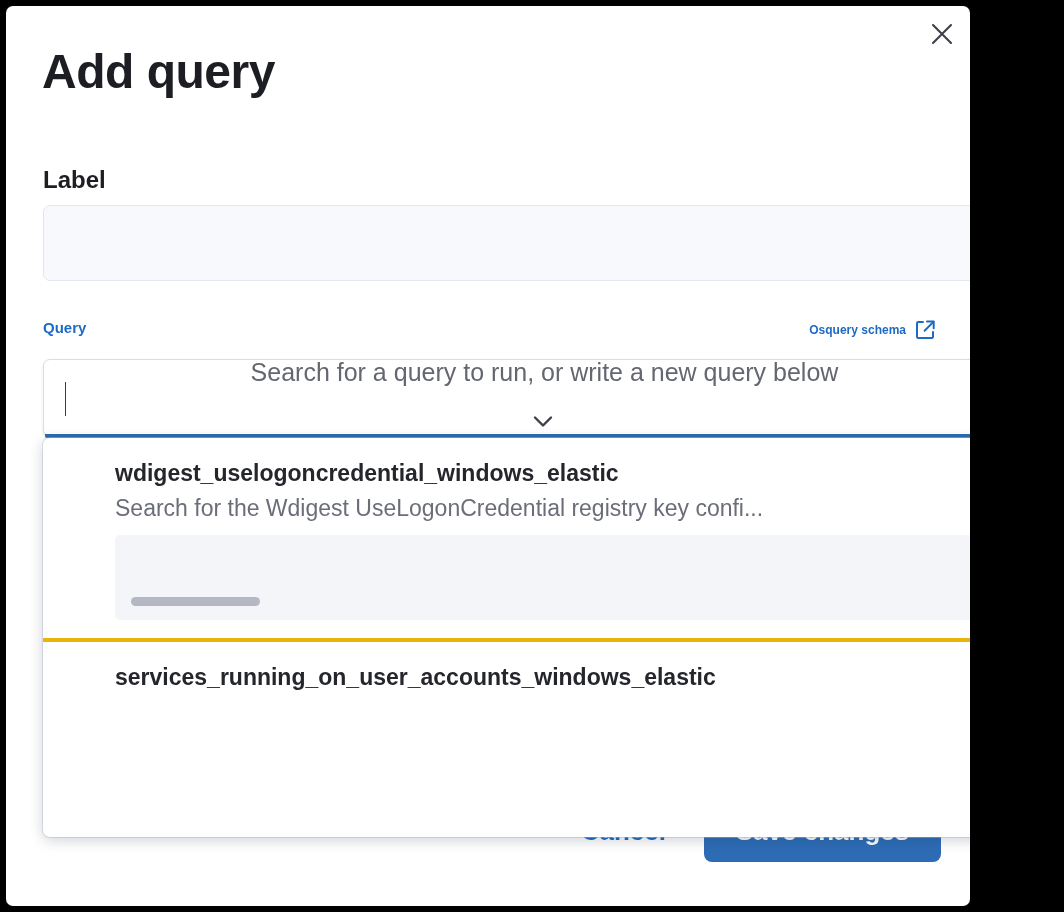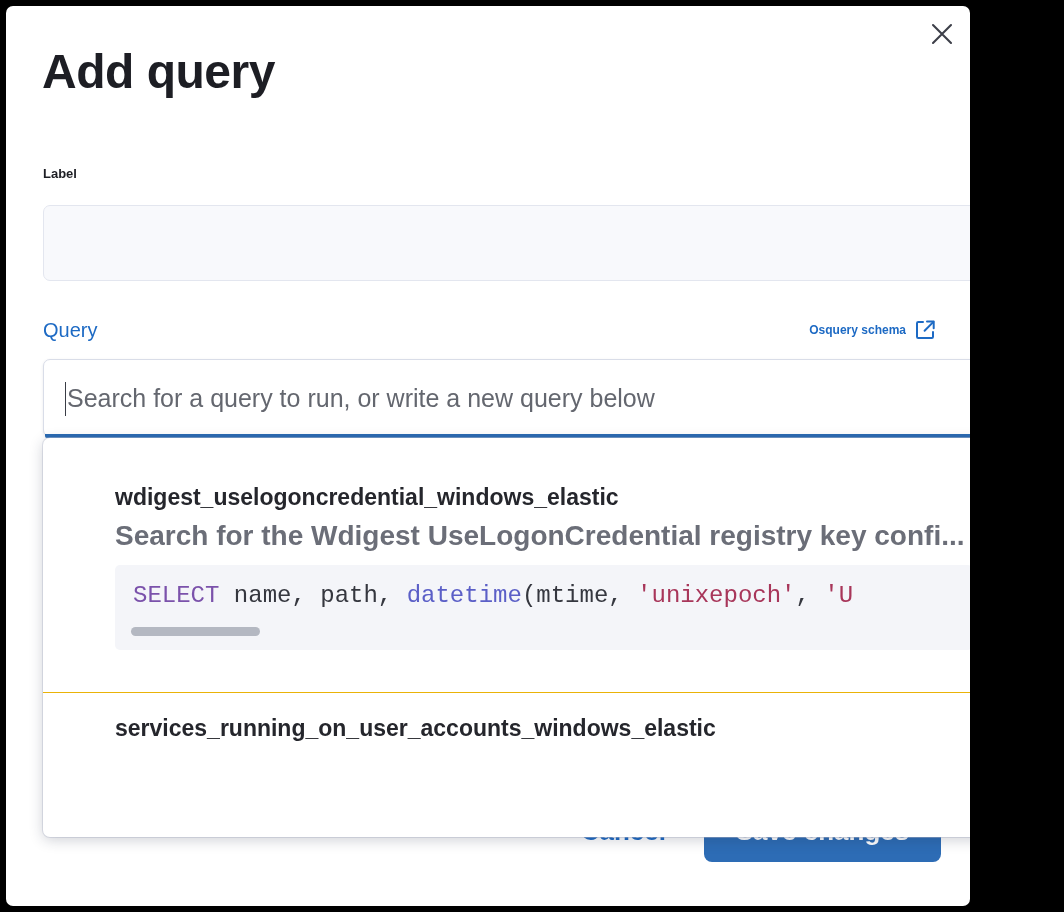--- a/index.html
+++ b/index.html
@@ -63,21 +63,21 @@
     letter-spacing: -0.5px;
     line-height: 1.1;
     margin: 0;
   }
 
   
   .field-label {
     position: absolute;
     left: 37px;
     top: 160px;
-    font-size: 13px;
+    font-size: 24px;
     font-weight: 700;
     color: #1d1e24;
   }
   .label-input {
     position: absolute;
     left: 37px;
     top: 199px;
     width: 982px;
     height: 76px;
     box-sizing: border-box;
@@ -89,22 +89,22 @@
     color: #1d1e24;
     padding: 0 16px;
     outline: none;
   }
 
   
   .query-link {
     position: absolute;
     left: 37px;
     top: 313px;
-    font-size: 20px;
-    font-weight: 400;
+    font-size: 15px;
+    font-weight: 700;
     color: #1d6ac4;
     text-decoration: none;
     cursor: pointer;
   }
   .schema-link {
     position: absolute;
     right: 34px;
     top: 313px;
     font-size: 12px;
     font-weight: 700;
@@ -125,20 +125,21 @@
     width: 982px;
     height: 78px;
     box-sizing: border-box;
     background: #ffffff;
     border: 1px solid #d9dde8;
     border-radius: 7px;
     box-shadow: 0 1px 3px rgba(30,40,70,0.10);
     display: flex;
     align-items: center;
     padding: 0 2px 0 20px;
+    flex-direction: column;
   }
   .combo-caret {
     position: absolute;
     left: 21px;
     top: 22px;
     width: 1px;
     height: 34px;
     background: #3a3d46;
   }
   .combo-placeholder {
@@ -185,33 +186,32 @@
     top: 11px;
     width: 9px;
     height: 9px;
     border-radius: 50%;
     background: #9aa0b0;
   }
   .dd-item {
     padding: 22px 0 18px 0;
     position: relative;
     cursor: pointer;
-    margin-top: 24px;
-  }
-  .dd-item + .dd-item { border-top: 1px solid #eab308; }
+  }
+  .dd-item + .dd-item { border-top: 4px solid #eab308; }
   .dd-title {
     font-size: 23px;
     font-weight: 700;
     color: #25262c;
     margin: 0 0 9px 72px;
     line-height: 1.15;
   }
   .dd-desc {
-    font-size: 28px;
-    font-weight: 700;
+    font-size: 23px;
+    font-weight: 400;
     color: #6b6e78;
     margin: 0 0 12px 72px;
     line-height: 1.2;
     white-space: nowrap;
     overflow: hidden;
   }
   .dd-code {
     margin-left: 72px;
     margin-right: 52px;
     background: #f4f5f9;
@@ -327,21 +327,20 @@
       <button class="save-btn">Save changes</button>
     </div>
 
     <div class="dropdown">
       <div class="dropdown-scrolldot"></div>
 
       <div class="dd-item">
         <div class="dd-title">wdigest_uselogoncredential_windows_elastic</div>
         <div class="dd-desc">Search for the Wdigest UseLogonCredential registry key confi...</div>
         <div class="dd-code">
-          <pre><span class="tok-kw">SELECT</span><span> name, path, </span><span class="tok-fn">datetime</span><span>(mtime, </span><span class="tok-str">'unixepoch'</span><span>, </span><span class="tok-str">'U</span></pre>
           <div class="dd-scrollbar"></div>
         </div>
       </div>
 
       <div class="dd-item">
         <div class="dd-title">services_running_on_user_accounts_windows_elastic</div>
       </div>
     </div>
 
   </div>

